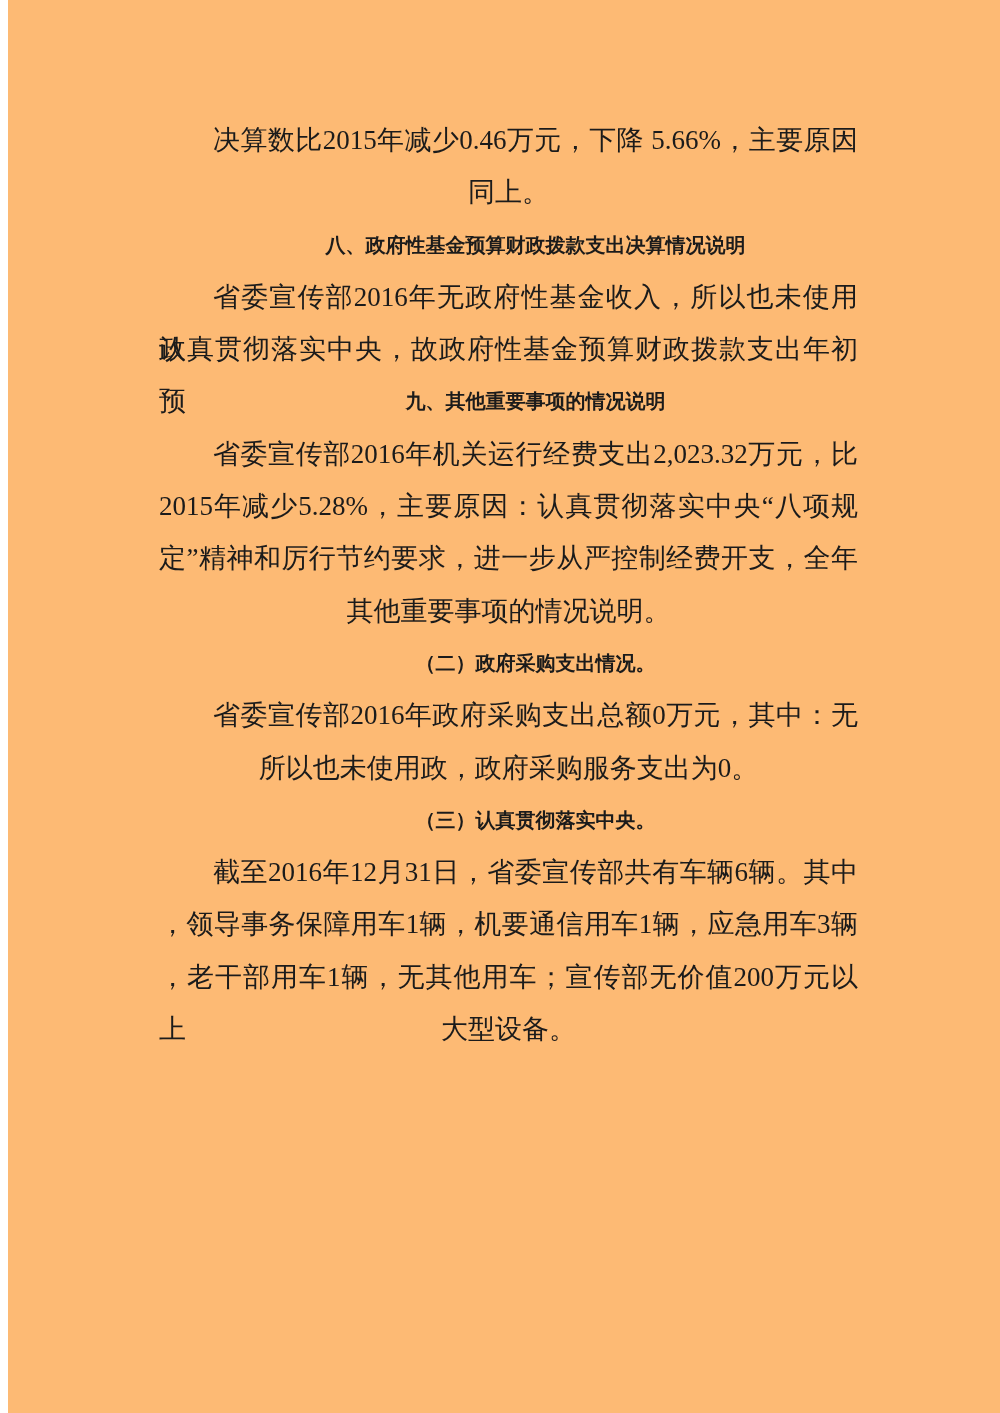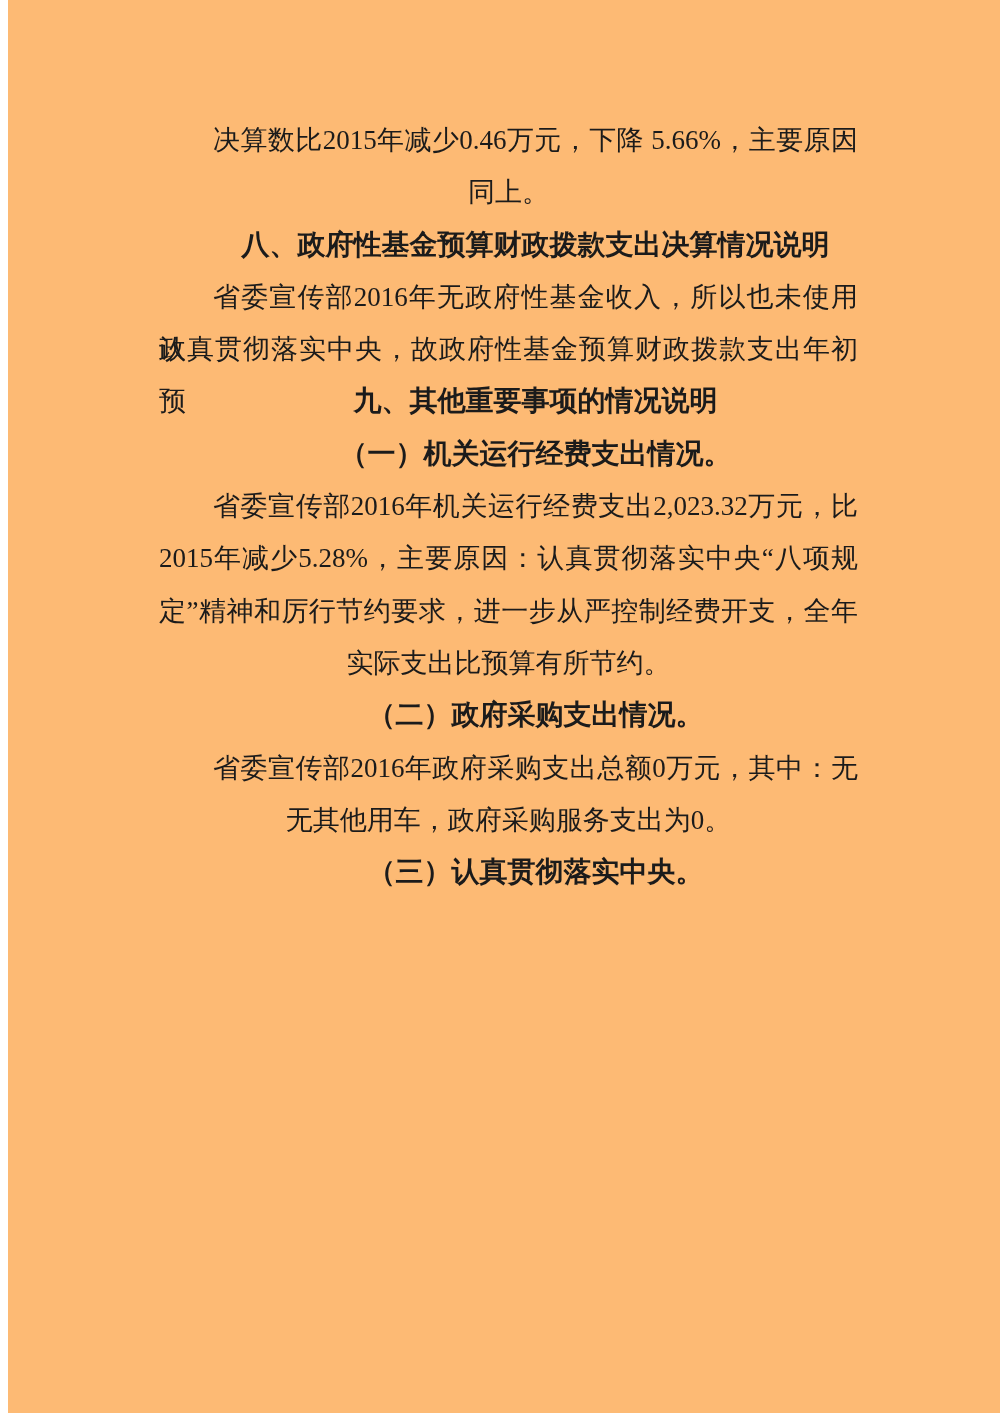--- a/index.html
+++ b/index.html
@@ -41,21 +41,21 @@
     text-align-last: justify;
   }
   
   .ind {
     text-indent: 54px;
   }
   
   .hd {
     font-family: "Liberation Sans", "DejaVu Sans", sans-serif;
     font-weight: 700;
-    font-size: 28px;
+    font-size: 20px;
   }
 </style>
 </head>
 <body>
 
 <div class="page">
   <div class="text-block">
 
     <div class="para">
       <div class="line j ind">决算数比2015年减少0.46万元，下降 5.66%，主要原因</div>
@@ -68,39 +68,42 @@
 
     <div class="para">
       <div class="line j ind">省委宣传部2016年无政府性基金收入，所以也未使用政</div>
       <div class="line j">认真贯彻落实中央，故政府性基金预算财政拨款支出年初预</div>
     </div>
 
     <div class="para">
       <div class="line hd ind">九、其他重要事项的情况说明</div>
     </div>
 
-    <div class="para">
-      <div class="line hd ind">（一）机关运行经费支出情况。</div>
-    </div>
 
     <div class="para">
       <div class="line j ind">省委宣传部2016年机关运行经费支出2,023.32万元，比</div>
       <div class="line j">2015年减少5.28%，主要原因：认真贯彻落实中央“八项规</div>
       <div class="line j">定”精神和厉行节约要求，进一步从严控制经费开支，全年</div>
-      <div class="line">实际支出比预算有所节约。</div>
+      <div class="line">其他重要事项的情况说明。</div>
     </div>
 
     <div class="para">
       <div class="line hd ind">（二）政府采购支出情况。</div>
     </div>
 
     <div class="para">
       <div class="line j ind">省委宣传部2016年政府采购支出总额0万元，其中：无</div>
-      <div class="line">无其他用车，政府采购服务支出为0。</div>
+      <div class="line">所以也未使用政，政府采购服务支出为0。</div>
     </div>
 
     <div class="para">
       <div class="line hd ind">（三）认真贯彻落实中央。</div>
     </div>
 
+    <div class="para">
+      <div class="line j ind">截至2016年12月31日，省委宣传部共有车辆6辆。其中</div>
+      <div class="line j">，领导事务保障用车1辆，机要通信用车1辆，应急用车3辆</div>
+      <div class="line j">，老干部用车1辆，无其他用车；宣传部无价值200万元以上</div>
+      <div class="line">大型设备。</div>
+    </div>
 
   </div>
 </div>
 
 </body></html>

